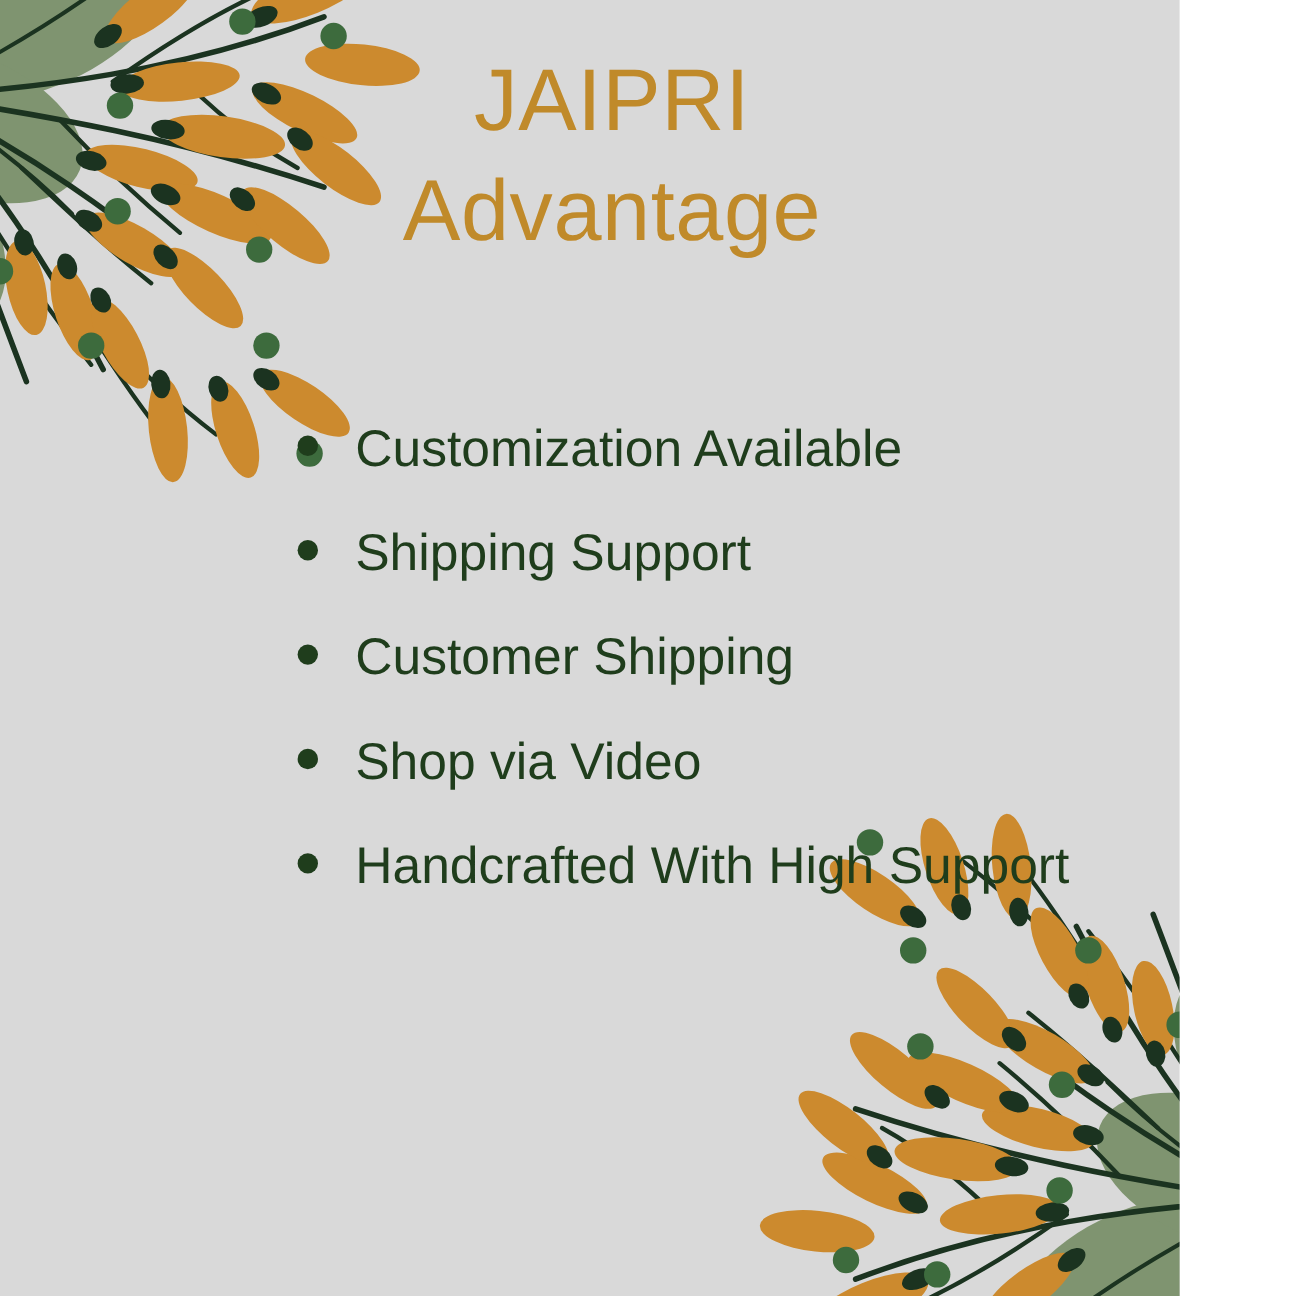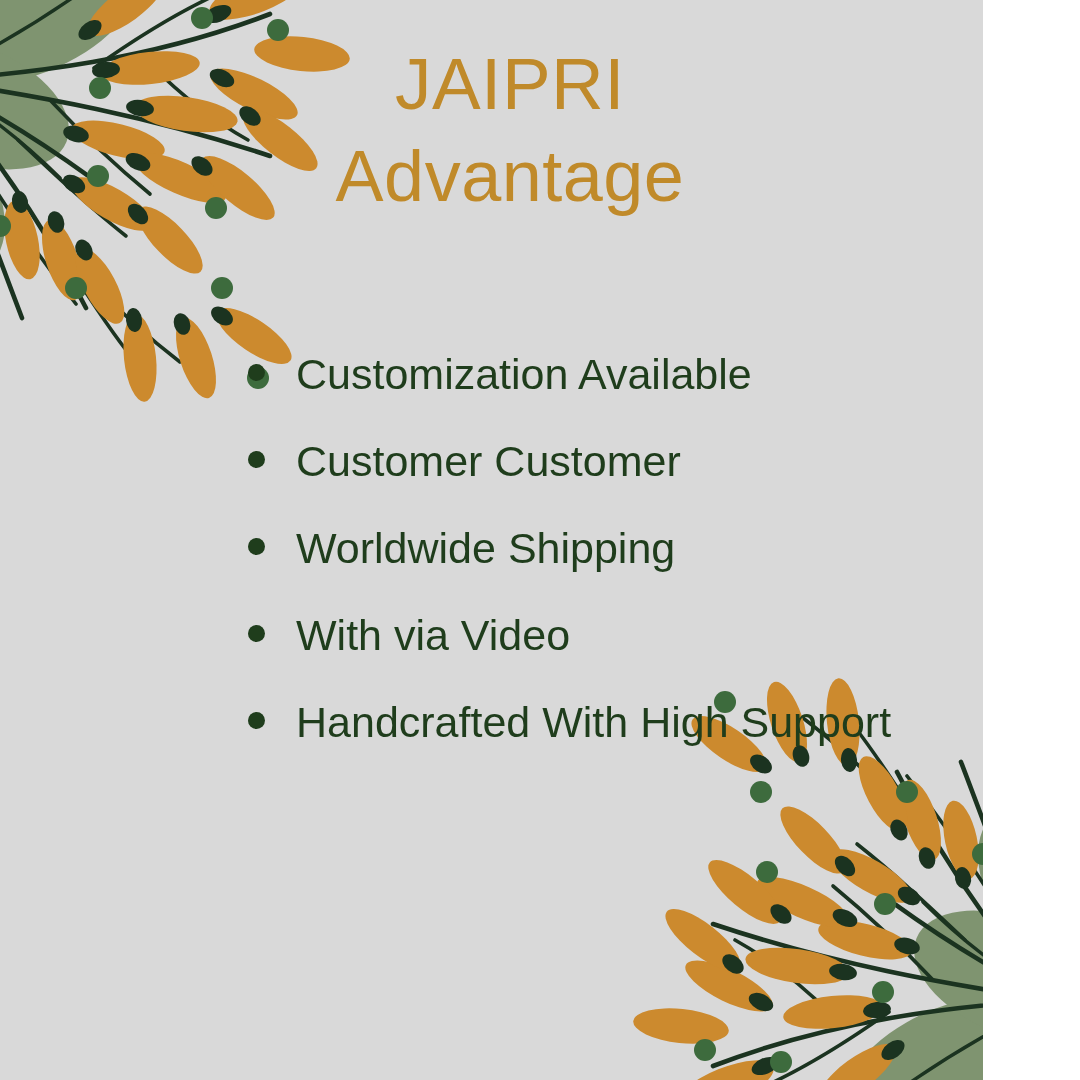--- a/index.html
+++ b/index.html
@@ -285,29 +285,29 @@
     <div id="title-line-2">Advantage</div>
   </div>
 
   <ul id="feature-list">
     <li class="feature-item">
       <span class="bullet"></span>
       <span class="feature-label">Customization Available</span>
     </li>
     <li class="feature-item">
       <span class="bullet"></span>
-      <span class="feature-label">Customer Customer</span>
-    </li>
-    <li class="feature-item">
-      <span class="bullet"></span>
-      <span class="feature-label">Worldwide Shipping</span>
-    </li>
-    <li class="feature-item">
-      <span class="bullet"></span>
-      <span class="feature-label">With via Video</span>
+      <span class="feature-label">Shipping Support</span>
+    </li>
+    <li class="feature-item">
+      <span class="bullet"></span>
+      <span class="feature-label">Customer Shipping</span>
+    </li>
+    <li class="feature-item">
+      <span class="bullet"></span>
+      <span class="feature-label">Shop via Video</span>
     </li>
     <li class="feature-item">
       <span class="bullet"></span>
       <span class="feature-label">Handcrafted With High Support</span>
     </li>
   </ul>
 
 </div>
 
 </body></html>

